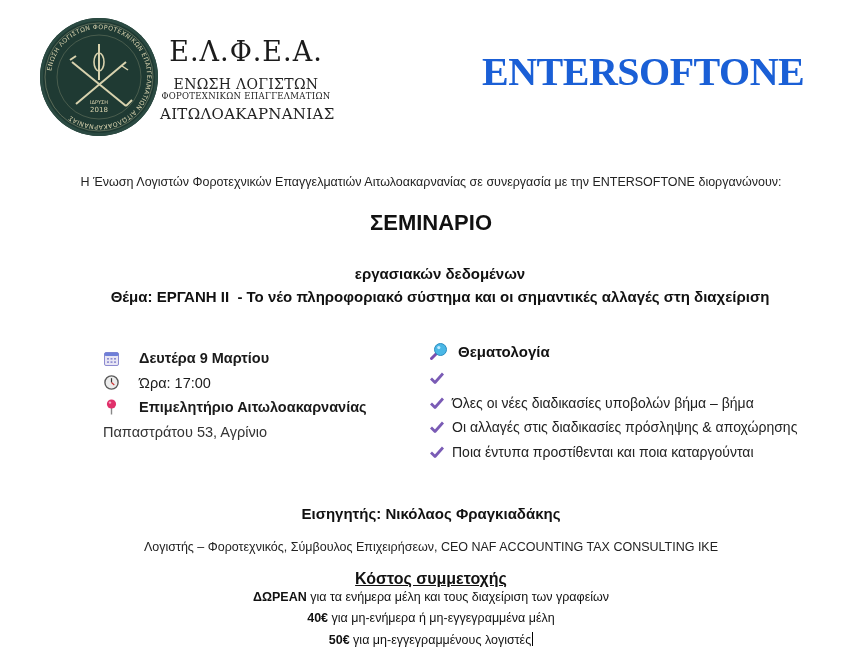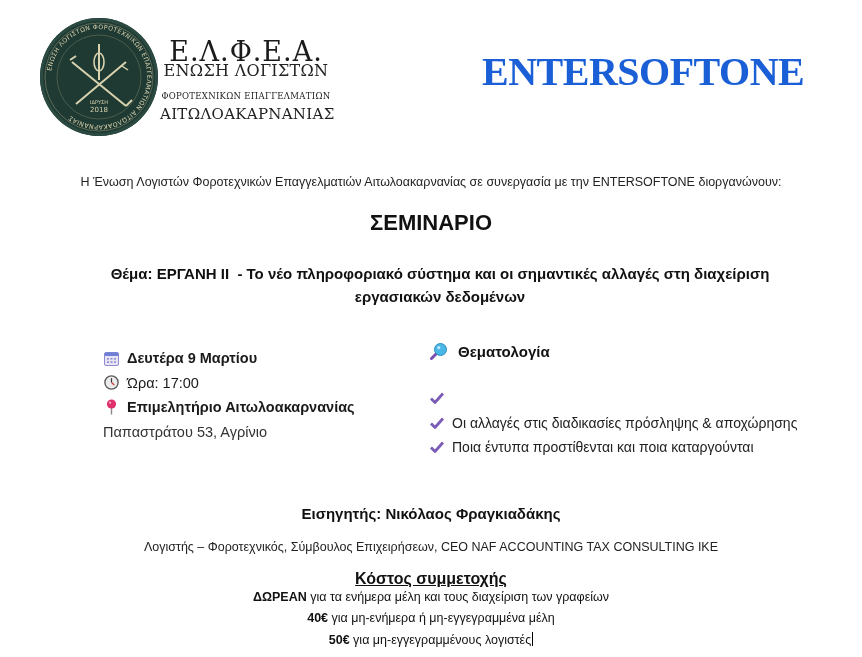--- a/index.html
+++ b/index.html
@@ -39,28 +39,28 @@
       left: 0; top: 210px; width: 862px; text-align: center;
       font-size: 22px; font-weight: bold; color: #111;
     }
     .topic {
       left: 50px; top: 262px; width: 780px; text-align: center;
       font-size: 15px; font-weight: bold; line-height: 23px; color: #111;
     }
 
     .details { left: 103px; top: 346px; width: 300px; }
     .drow {
-      height: 24.5px; display: flex; align-items: center; font-size: 14.5px; color: #1a1a1a;
+      height: 24.5px; display: flex; align-items: center; font-size: 14.5px; color: #1a1a1a; gap: 12px;
     }
     .drow .ico { width: 16px; height: 16px; margin-right: 8px; display:inline-flex; align-items:center; justify-content:center; }
     .drow.bold { font-weight: bold; }
     .addr { font-size: 14.5px; color: #333; height: 24px; line-height: 24px; }
 
     .themes { left: 430px; top: 340px; width: 420px; }
-    .themes-head { display:flex; align-items:center; font-size: 15px; font-weight: bold; height: 22px; margin-bottom: 24px; }
+    .themes-head { display:flex; align-items:center; font-size: 15px; font-weight: bold; height: 22px; margin-bottom: 4px; }
     .themes-head .ico { width: 18px; height: 18px; margin-right: 10px; }
     .titem { display:flex; align-items:center; height: 24.5px; font-size: 14px; color: #222; }
     .titem .ico { width: 14px; height: 14px; margin-right: 8px; }
 
     .speaker {
       left: 0; top: 505px; width: 862px; text-align: center;
       font-size: 15px; font-weight: bold;
     }
     .speaker-desc {
       left: 0; top: 540px; width: 862px; text-align: center; font-size: 12.5px; color: #222;
@@ -93,33 +93,33 @@
     <line x1="82" y1="48" x2="88" y2="52" stroke="#d8d2ae" stroke-width="1.5"></line>
     <text x="59" y="86" fill="#d8d2ae" font-size="5" text-anchor="middle" font-family="DejaVu Sans, sans-serif">ΙΔΡΥΣΗ</text>
     <text x="59" y="94" fill="#d8d2ae" font-size="7" text-anchor="middle" font-family="DejaVu Sans, sans-serif">2018</text>
     <path id="ring" d="M 59 59 m -48 0 a 48 48 0 1 1 96 0 a 48 48 0 1 1 -96 0" fill="none"></path>
     <text fill="#d8d2ae" font-size="6.2" font-family="DejaVu Sans, sans-serif" letter-spacing="0.4">
       <textPath href="#ring" startOffset="2%">ΕΝΩΣΗ ΛΟΓΙΣΤΩΝ ΦΟΡΟΤΕΧΝΙΚΩΝ ΕΠΑΓΓΕΛΜΑΤΙΩΝ ΑΙΤΩΛΟΑΚΑΡΝΑΝΙΑΣ</textPath>
     </text>
   </svg>
 </div>
 <div class="abs elfea-title">Ε.Λ.Φ.Ε.Α.</div>
-<div class="abs elfea-sub" style="top:61px;font-size:16px;">ΕΝΩΣΗ ΛΟΓΙΣΤΩΝ</div>
+<div class="abs elfea-sub" style="top:76px;font-size:14px;">ΕΝΩΣΗ ΛΟΓΙΣΤΩΝ</div>
 <div class="abs elfea-sub" style="top:91px;font-size:8.5px;">ΦΟΡΟΤΕΧΝΙΚΩΝ ΕΠΑΓΓΕΛΜΑΤΙΩΝ</div>
 <div class="abs elfea-sub" style="top:105px;font-size:15px;">ΑΙΤΩΛΟΑΚΑΡΝΑΝΙΑΣ</div>
 
 <div class="abs brand">ENTERSOFTONE</div>
 
 <div class="abs intro">Η Ένωση Λογιστών Φοροτεχνικών Επαγγελματιών Αιτωλοακαρνανίας σε συνεργασία με την ENTERSOFTONE διοργανώνουν:</div>
 
 <div class="abs seminar">ΣΕΜΙΝΑΡΙΟ</div>
 
 <div class="abs topic">
+  <div>εργασιακών δεδομένων</div>
   <div style="white-space:pre;">Θέμα: ΕΡΓΑΝΗ ΙΙ  - Το νέο πληροφοριακό σύστημα και οι σημαντικές αλλαγές στη διαχείριση</div>
-  <div>εργασιακών δεδομένων</div>
 </div>
 
 <div class="abs details">
   <div class="drow bold">
     <span class="ico">
       <svg width="15" height="15" viewBox="0 0 15 15">
         <rect x="0.5" y="1.5" width="14" height="13" rx="1.5" fill="#e8e6f4" stroke="#8d8bd0"></rect>
         <rect x="0.5" y="1.5" width="14" height="3.5" rx="1.5" fill="#6e7fd8"></rect>
         <g fill="#8d8bd0">
           <rect x="3" y="7" width="2" height="1.6"></rect>
@@ -173,20 +173,28 @@
           <path d="M1 6.5 L5 10.5 L13 1.5" fill="none" stroke="#7a5bb5" stroke-width="2.8" stroke-linejoin="round"></path>
         </svg>
     </span>
   </div>
   <div class="titem">
     <span class="ico">
       <svg width="14" height="12" viewBox="0 0 14 12">
           <path d="M1 6.5 L5 10.5 L13 1.5" fill="none" stroke="#7a5bb5" stroke-width="2.8" stroke-linejoin="round"></path>
         </svg>
     </span>
+    <span>Όλες οι νέες διαδικασίες υποβολών βήμα – βήμα</span>
+  </div>
+  <div class="titem">
+    <span class="ico">
+      <svg width="14" height="12" viewBox="0 0 14 12">
+          <path d="M1 6.5 L5 10.5 L13 1.5" fill="none" stroke="#7a5bb5" stroke-width="2.8" stroke-linejoin="round"></path>
+        </svg>
+    </span>
     <span>Οι αλλαγές στις διαδικασίες πρόσληψης &amp; αποχώρησης</span>
   </div>
   <div class="titem">
     <span class="ico">
       <svg width="14" height="12" viewBox="0 0 14 12">
           <path d="M1 6.5 L5 10.5 L13 1.5" fill="none" stroke="#7a5bb5" stroke-width="2.8" stroke-linejoin="round"></path>
         </svg>
     </span>
     <span>Ποια έντυπα προστίθενται και ποια καταργούνται</span>
   </div>

